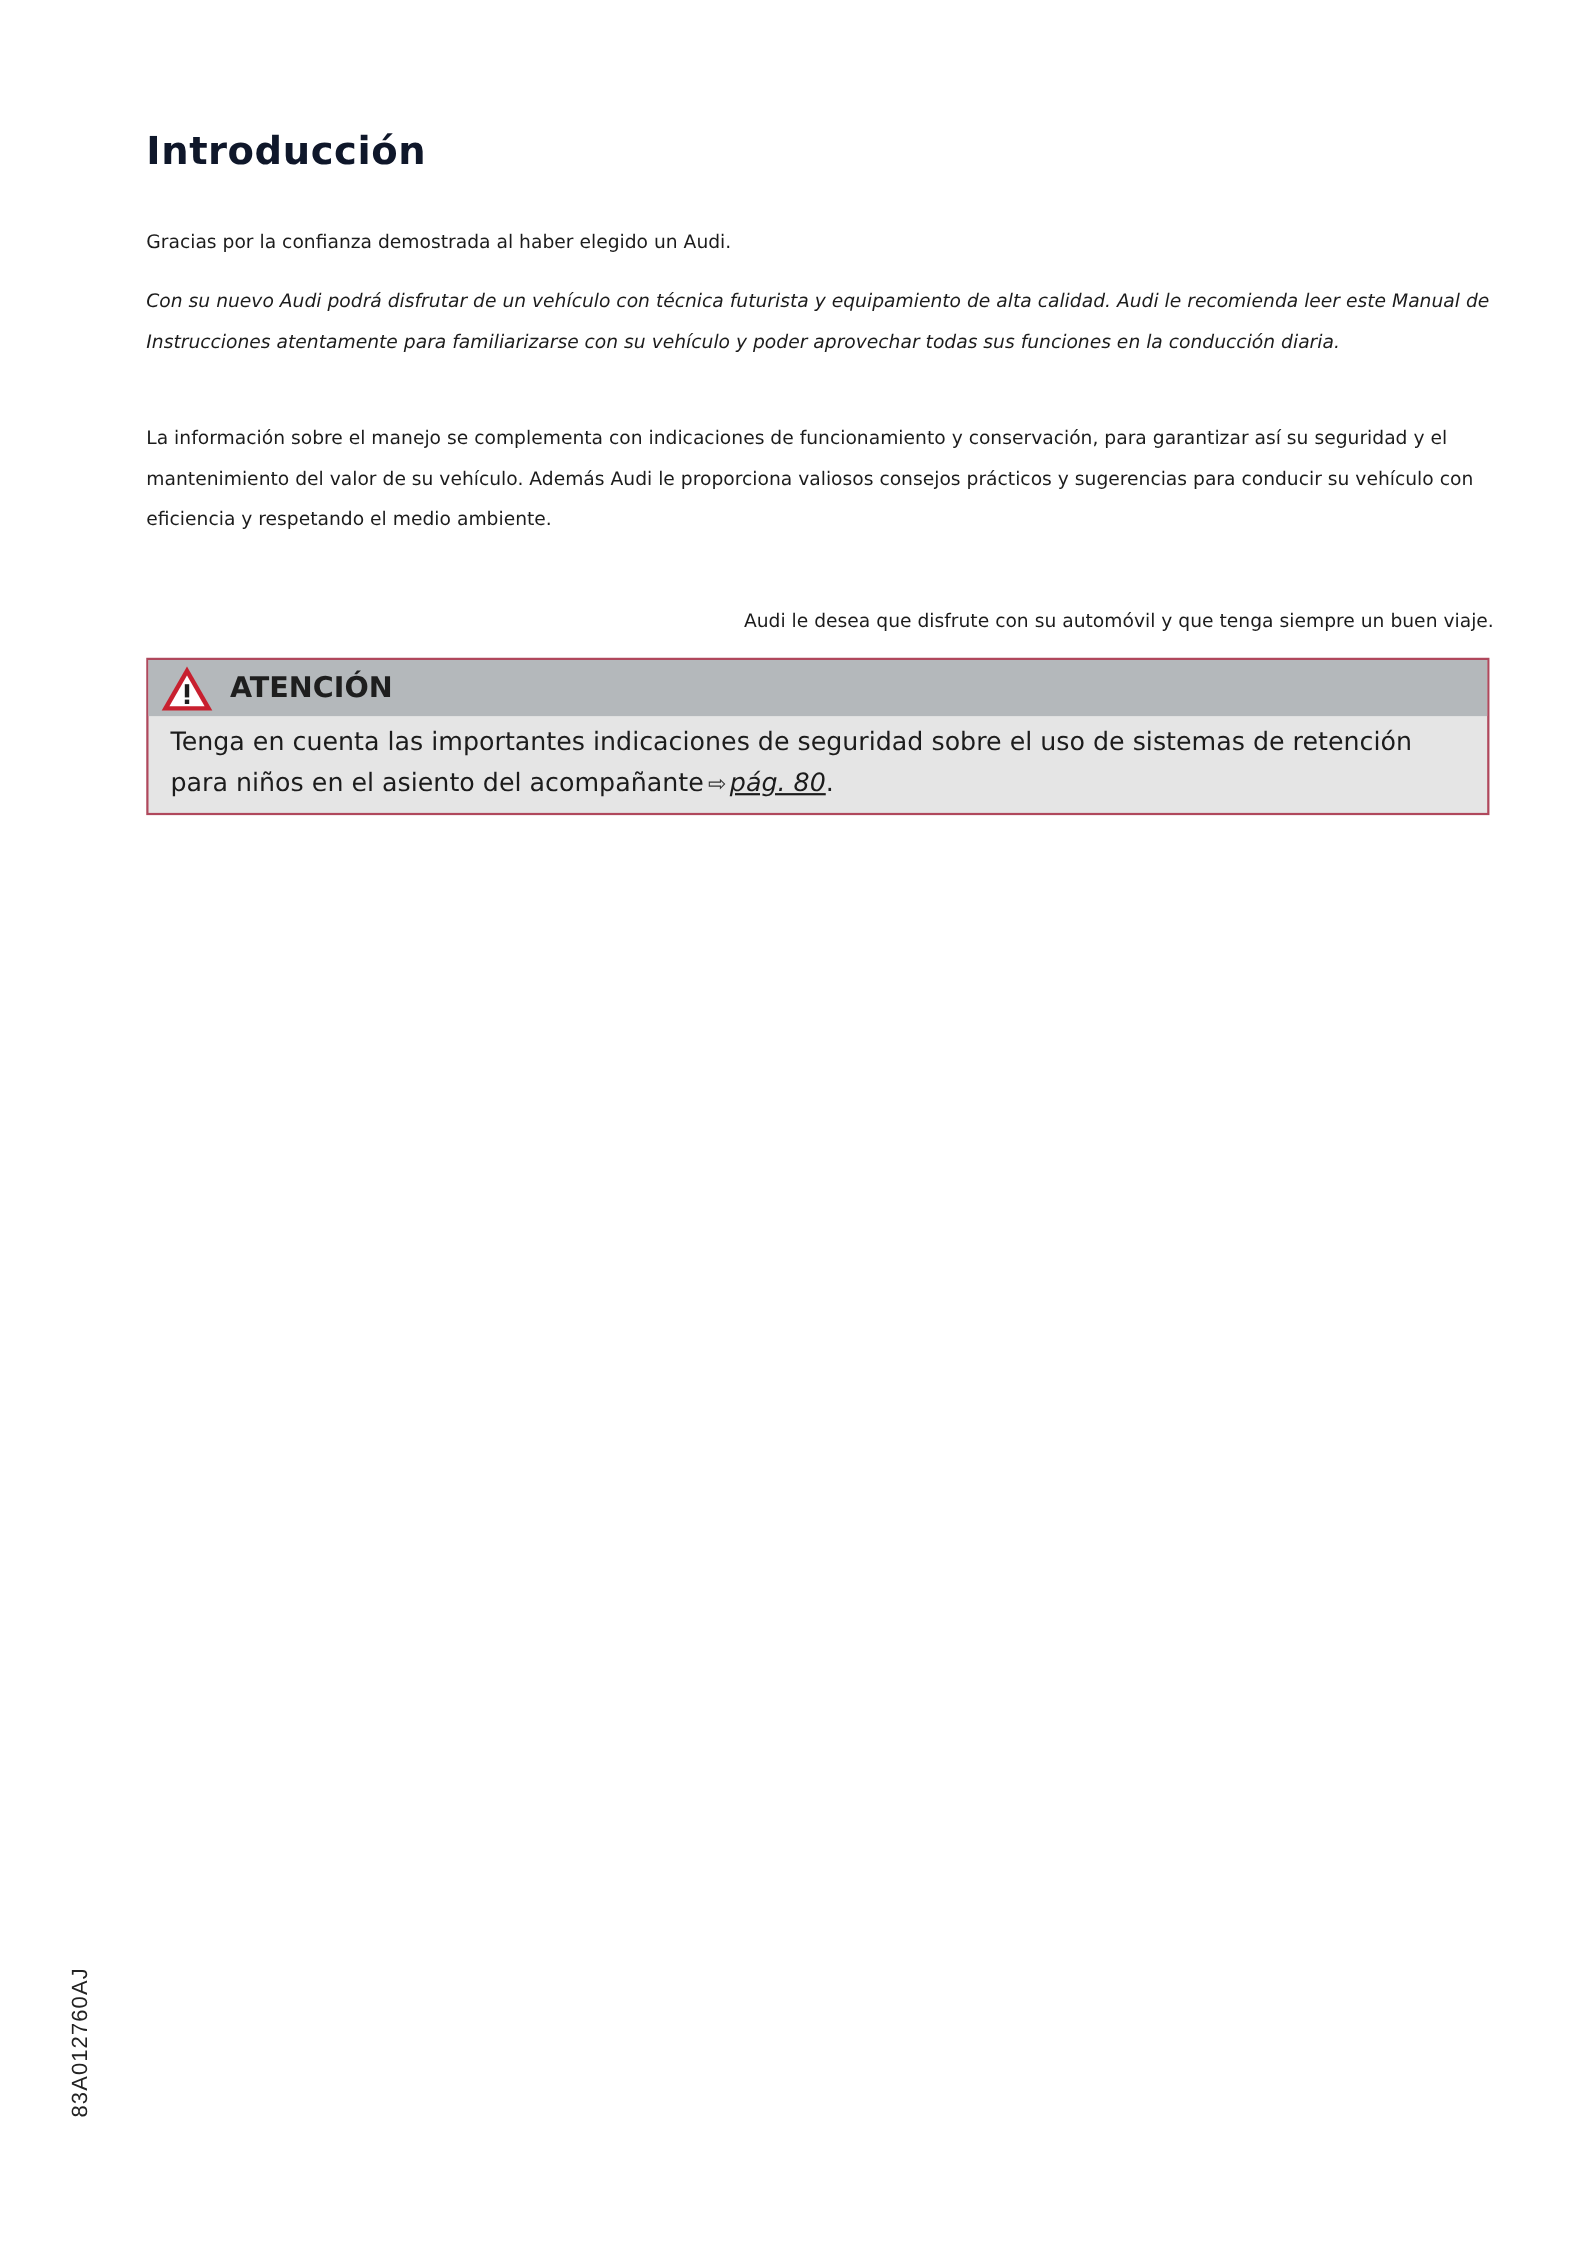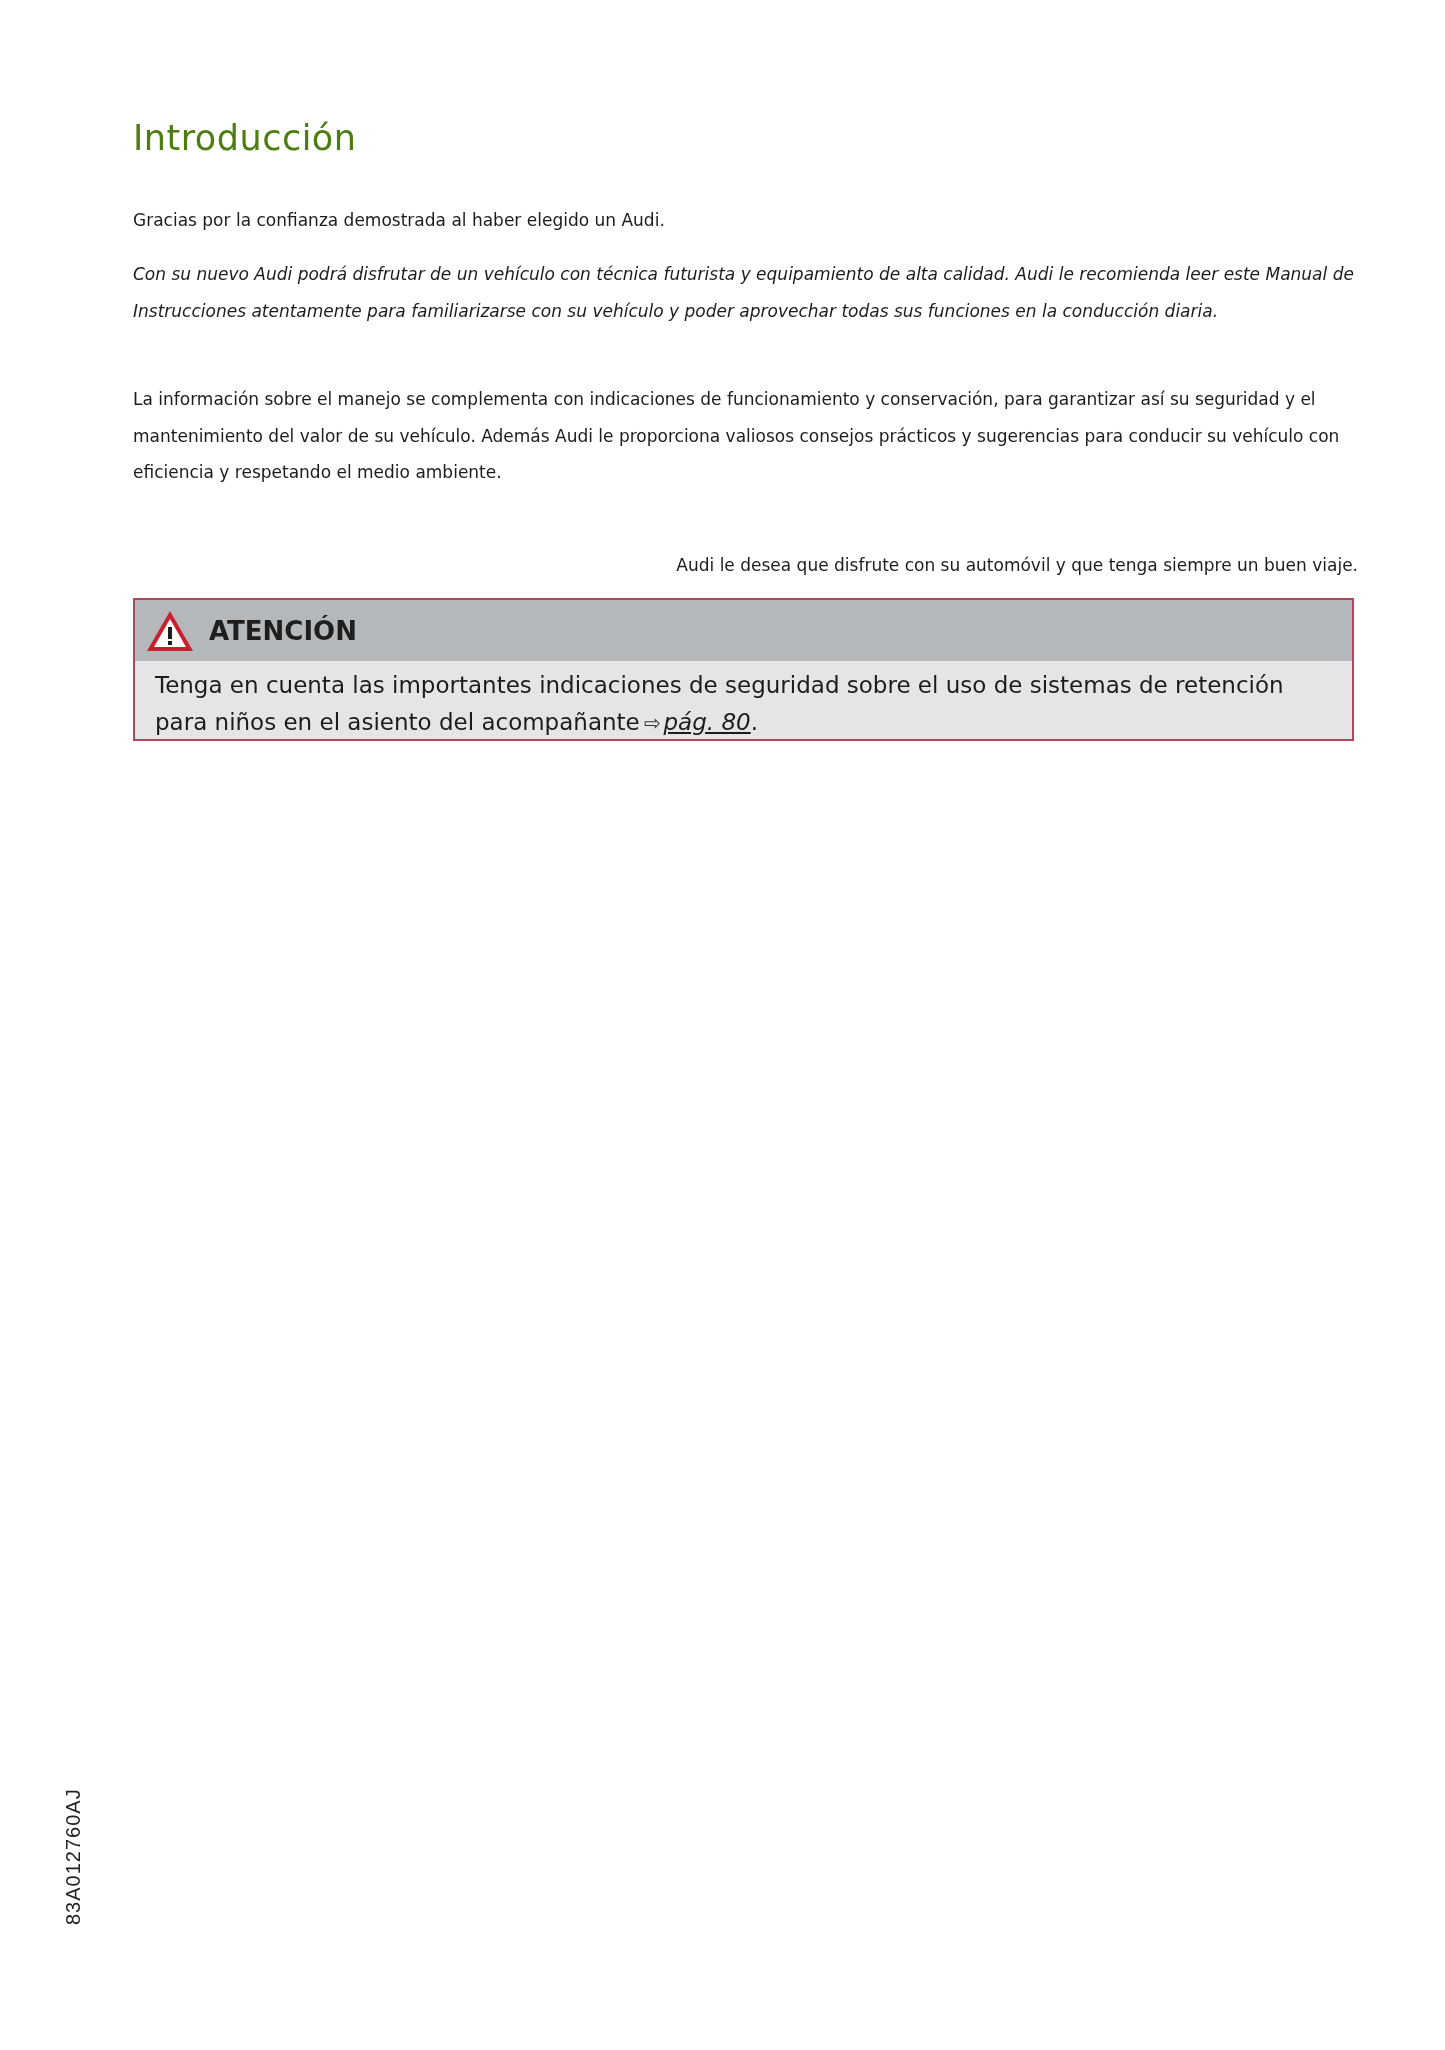--- a/index.html
+++ b/index.html
@@ -1,28 +1,28 @@
 <!DOCTYPE html>
 <html><head>
 <meta charset="utf-8">
 <style>
   html, body { margin:0; padding:0; background:#ffffff; }
   body { width:1445px; height:2050px; position:relative; overflow:hidden;
          font-family:"DejaVu Sans", "Liberation Sans", sans-serif; color:#1c1c1c; }
   .page-title { position:absolute; left:133px; top:118px; margin:0;
-         font-size:35px; font-weight:normal; color:#4d7c0f; letter-spacing:0.5px; }
+         font-size:35px; font-weight:bold; color:#0f172a; letter-spacing:0.5px; }
   .body-text { position:absolute; left:133px; width:1225px; margin:0;
          font-size:17px; line-height:36.5px; color:#1c1c1c; }
   #p1 { top:202px; }
   #p2 { top:256px;font-style:italic; }
   #p3 { top:381px; }
   #p4 { top:547px;text-align:right; }
   .warning-box { position:absolute; left:133px; top:598px; width:1217px; height:139px;
          border:2px solid #b0485c; background:#e5e5e5; box-sizing:content-box; }
-  .warning-header { height:61px; background:#b4b8bb; display:flex; align-items:center; }
+  .warning-header { height:51px; background:#b4b8bb; display:flex; align-items:center; }
   .warning-icon { margin-left:10px; width:50px; height:44px; display:inline-block; }
   .warning-title { margin-left:14px; font-size:26px; font-weight:bold; color:#1e1e1e; }
   .warning-body { padding:6px 20px 0 20px; font-size:23px; line-height:36.5px; color:#1c1c1c; }
   .ref-arrow { font-size:20px; color:#333; margin-left:4px; margin-right:3px; }
   .ref-page { font-style:italic;text-decoration:underline; }
   .doc-code { position:absolute; left:62px; top:1925px; transform-origin:left top;
          transform:rotate(-90deg); font-size:20px; letter-spacing:1px; color:#222;
          font-family:"Liberation Sans", sans-serif; white-space:nowrap; }
 </style>
 </head>

